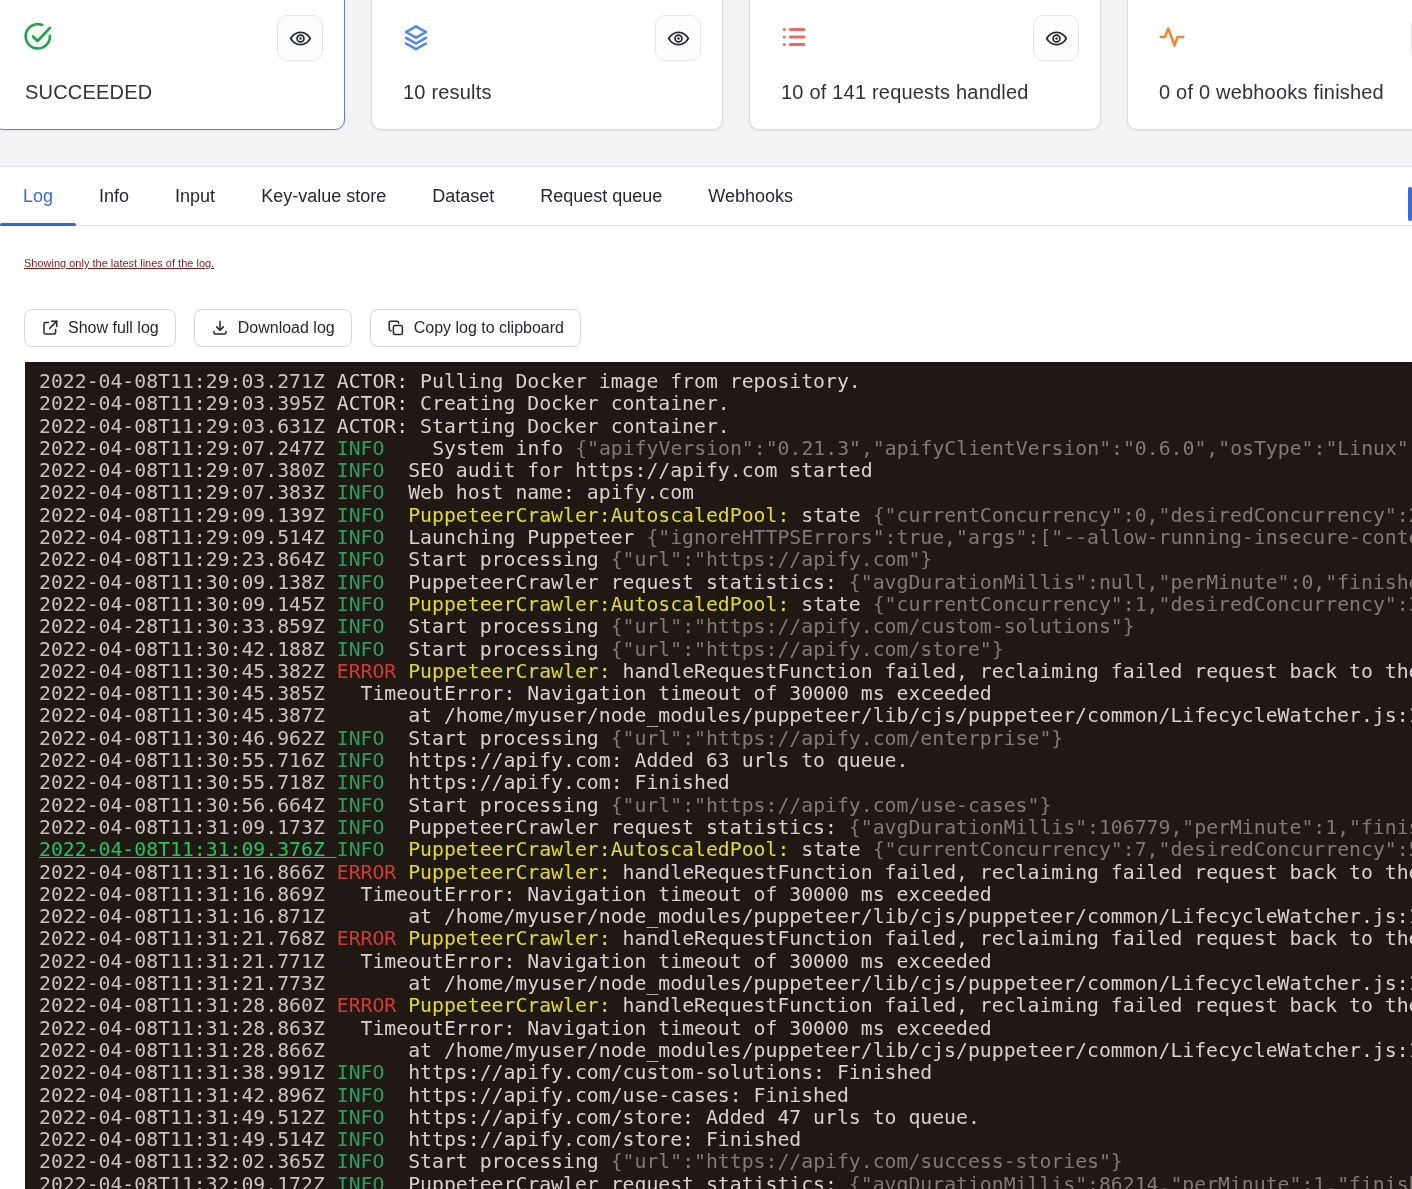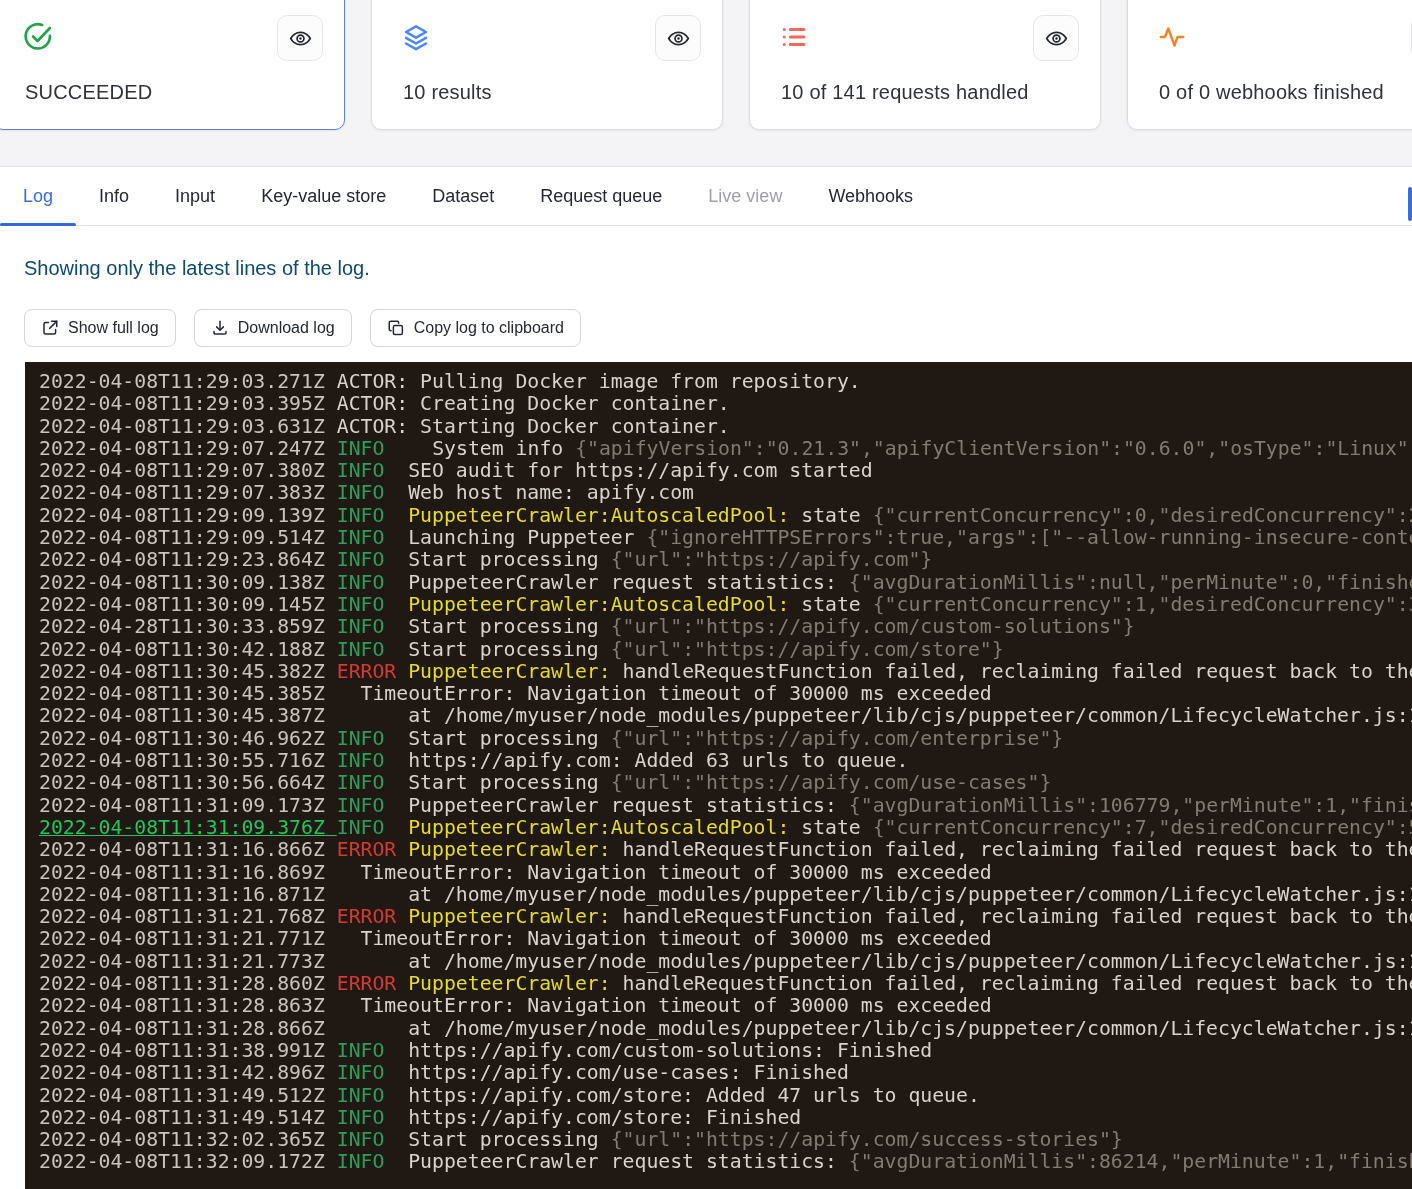--- a/index.html
+++ b/index.html
@@ -24,21 +24,21 @@
   .tabbar { position: absolute; top: 166px; left: 0; right: 0; height: 60px; background: #ffffff;
             border-top: 1px solid #e3e3e6; border-bottom: 1px solid #e3e3e6; }
   .tabs { display: flex; height: 100%; }
   .tab { position: relative; padding: 0 23px; line-height: 58px; font-size: 18px; color: #24292f; cursor: pointer; white-space: nowrap; }
   .tab.active { color: #3b6bd6; }
   .tab.active::after { content: ""; position: absolute; left: 0; right: 0; bottom: -1px; height: 3px; background: #3568d4; border-radius: 2px; }
   .tab.disabled { color: #a0a0a6; cursor: default; }
   .tab-scroll-indicator { position: absolute; top: 20px; right: 0; width: 4px; height: 34px; background: #3b6bd6; border-radius: 2px; }
 
   
-  .notice { position: absolute; top: 257px; left: 24px; font-size: 20px; color: #0c4a6e; }
+  .notice { position: absolute; top: 257px; left: 24px; font-size: 11px; color: #7f1d1d; text-decoration: underline; }
   .toolbar { position: absolute; top: 309px; left: 24px; display: flex; gap: 18px; }
   .tbtn { display: flex; align-items: center; gap: 9px; height: 38px; padding: 0 16px; background: #ffffff;
           border: 1px solid #d6d6da; border-radius: 8px; font-size: 16px; font-weight: 500; color: #24292f;
           font-family: "Liberation Sans", sans-serif; cursor: pointer; white-space: nowrap; }
   .tbtn svg { width: 18px; height: 18px; }
 
   
   .logbox { position: absolute; top: 362px; left: 25px; right: 0; bottom: 0; overflow: hidden; }
   .loglines { padding: 9px 0 0 14px; font-family: "DejaVu Sans Mono", "Liberation Mono", monospace;
               font-size: 19.8px; line-height: 22.3px; }
@@ -120,21 +120,20 @@
   </div>
 
   <div class="tabbar">
     <div class="tabs">
         <div class="tab active">Log</div>
         <div class="tab">Info</div>
         <div class="tab">Input</div>
         <div class="tab">Key-value store</div>
         <div class="tab">Dataset</div>
         <div class="tab">Request queue</div>
-        <div class="tab disabled">Live view</div>
         <div class="tab">Webhooks</div>
       </div>
     <div class="tab-scroll-indicator"></div>
   </div>
 
   <div class="notice">Showing only the latest lines of the log.</div>
 
   <div class="toolbar">
       <button class="tbtn">
         <span style="display: flex;">
@@ -180,20 +179,21 @@
         <div class="log-line"><span style="color: rgb(201, 196, 189);">2022-04-08T11:29:23.864Z </span><span style="color: rgb(45, 158, 94);">INFO  </span><span style="color: rgb(216, 211, 204);">Start processing </span><span style="color: rgb(131, 123, 114);">{"url":"https://apify.com"}</span></div>
         <div class="log-line"><span style="color: rgb(201, 196, 189);">2022-04-08T11:30:09.138Z </span><span style="color: rgb(45, 158, 94);">INFO  </span><span style="color: rgb(216, 211, 204);">PuppeteerCrawler request statistics: </span><span style="color: rgb(131, 123, 114);">{"avgDurationMillis":null,"perMinute":0,"finished"</span></div>
         <div class="log-line"><span style="color: rgb(201, 196, 189);">2022-04-08T11:30:09.145Z </span><span style="color: rgb(45, 158, 94);">INFO  </span><span style="color: rgb(229, 220, 43);">PuppeteerCrawler:AutoscaledPool:</span><span style="color: rgb(216, 211, 204);"> state </span><span style="color: rgb(131, 123, 114);">{"currentConcurrency":1,"desiredConcurrency":3,"</span></div>
         <div class="log-line"><span style="color: rgb(201, 196, 189);">2022-04-28T11:30:33.859Z </span><span style="color: rgb(45, 158, 94);">INFO  </span><span style="color: rgb(216, 211, 204);">Start processing </span><span style="color: rgb(131, 123, 114);">{"url":"https://apify.com/custom-solutions"}</span></div>
         <div class="log-line"><span style="color: rgb(201, 196, 189);">2022-04-08T11:30:42.188Z </span><span style="color: rgb(45, 158, 94);">INFO  </span><span style="color: rgb(216, 211, 204);">Start processing </span><span style="color: rgb(131, 123, 114);">{"url":"https://apify.com/store"}</span></div>
         <div class="log-line"><span style="color: rgb(201, 196, 189);">2022-04-08T11:30:45.382Z </span><span style="color: rgb(210, 59, 51);">ERROR </span><span style="color: rgb(229, 220, 43);">PuppeteerCrawler:</span><span style="color: rgb(216, 211, 204);"> handleRequestFunction failed, reclaiming failed request back to the list</span></div>
         <div class="log-line"><span style="color: rgb(201, 196, 189);">2022-04-08T11:30:45.385Z </span><span style="color: rgb(216, 211, 204);">  TimeoutError: Navigation timeout of 30000 ms exceeded</span></div>
         <div class="log-line"><span style="color: rgb(201, 196, 189);">2022-04-08T11:30:45.387Z </span><span style="color: rgb(216, 211, 204);">      at /home/myuser/node_modules/puppeteer/lib/cjs/puppeteer/common/LifecycleWatcher.js:106</span></div>
         <div class="log-line"><span style="color: rgb(201, 196, 189);">2022-04-08T11:30:46.962Z </span><span style="color: rgb(45, 158, 94);">INFO  </span><span style="color: rgb(216, 211, 204);">Start processing </span><span style="color: rgb(131, 123, 114);">{"url":"https://apify.com/enterprise"}</span></div>
         <div class="log-line"><span style="color: rgb(201, 196, 189);">2022-04-08T11:30:55.716Z </span><span style="color: rgb(45, 158, 94);">INFO  </span><span style="color: rgb(216, 211, 204);">https://apify.com: Added 63 urls to queue.</span></div>
+        <div class="log-line"><span style="color: rgb(201, 196, 189);">2022-04-08T11:30:55.718Z </span><span style="color: rgb(45, 158, 94);">INFO  </span><span style="color: rgb(216, 211, 204);">https://apify.com: Finished</span></div>
         <div class="log-line"><span style="color: rgb(201, 196, 189);">2022-04-08T11:30:56.664Z </span><span style="color: rgb(45, 158, 94);">INFO  </span><span style="color: rgb(216, 211, 204);">Start processing </span><span style="color: rgb(131, 123, 114);">{"url":"https://apify.com/use-cases"}</span></div>
         <div class="log-line"><span style="color: rgb(201, 196, 189);">2022-04-08T11:31:09.173Z </span><span style="color: rgb(45, 158, 94);">INFO  </span><span style="color: rgb(216, 211, 204);">PuppeteerCrawler request statistics: </span><span style="color: rgb(131, 123, 114);">{"avgDurationMillis":106779,"perMinute":1,"finish</span></div>
         <div class="log-line"><span style="color: #22c55e; text-decoration: underline;">2022-04-08T11:31:09.376Z </span><span style="color: rgb(45, 158, 94);">INFO  </span><span style="color: rgb(229, 220, 43);">PuppeteerCrawler:AutoscaledPool:</span><span style="color: rgb(216, 211, 204);"> state </span><span style="color: rgb(131, 123, 114);">{"currentConcurrency":7,"desiredConcurrency":5,"</span></div>
         <div class="log-line"><span style="color: rgb(201, 196, 189);">2022-04-08T11:31:16.866Z </span><span style="color: rgb(210, 59, 51);">ERROR </span><span style="color: rgb(229, 220, 43);">PuppeteerCrawler:</span><span style="color: rgb(216, 211, 204);"> handleRequestFunction failed, reclaiming failed request back to the list</span></div>
         <div class="log-line"><span style="color: rgb(201, 196, 189);">2022-04-08T11:31:16.869Z </span><span style="color: rgb(216, 211, 204);">  TimeoutError: Navigation timeout of 30000 ms exceeded</span></div>
         <div class="log-line"><span style="color: rgb(201, 196, 189);">2022-04-08T11:31:16.871Z </span><span style="color: rgb(216, 211, 204);">      at /home/myuser/node_modules/puppeteer/lib/cjs/puppeteer/common/LifecycleWatcher.js:106</span></div>
         <div class="log-line"><span style="color: rgb(201, 196, 189);">2022-04-08T11:31:21.768Z </span><span style="color: rgb(210, 59, 51);">ERROR </span><span style="color: rgb(229, 220, 43);">PuppeteerCrawler:</span><span style="color: rgb(216, 211, 204);"> handleRequestFunction failed, reclaiming failed request back to the list</span></div>
         <div class="log-line"><span style="color: rgb(201, 196, 189);">2022-04-08T11:31:21.771Z </span><span style="color: rgb(216, 211, 204);">  TimeoutError: Navigation timeout of 30000 ms exceeded</span></div>
         <div class="log-line"><span style="color: rgb(201, 196, 189);">2022-04-08T11:31:21.773Z </span><span style="color: rgb(216, 211, 204);">      at /home/myuser/node_modules/puppeteer/lib/cjs/puppeteer/common/LifecycleWatcher.js:106</span></div>
         <div class="log-line"><span style="color: rgb(201, 196, 189);">2022-04-08T11:31:28.860Z </span><span style="color: rgb(210, 59, 51);">ERROR </span><span style="color: rgb(229, 220, 43);">PuppeteerCrawler:</span><span style="color: rgb(216, 211, 204);"> handleRequestFunction failed, reclaiming failed request back to the list</span></div>

